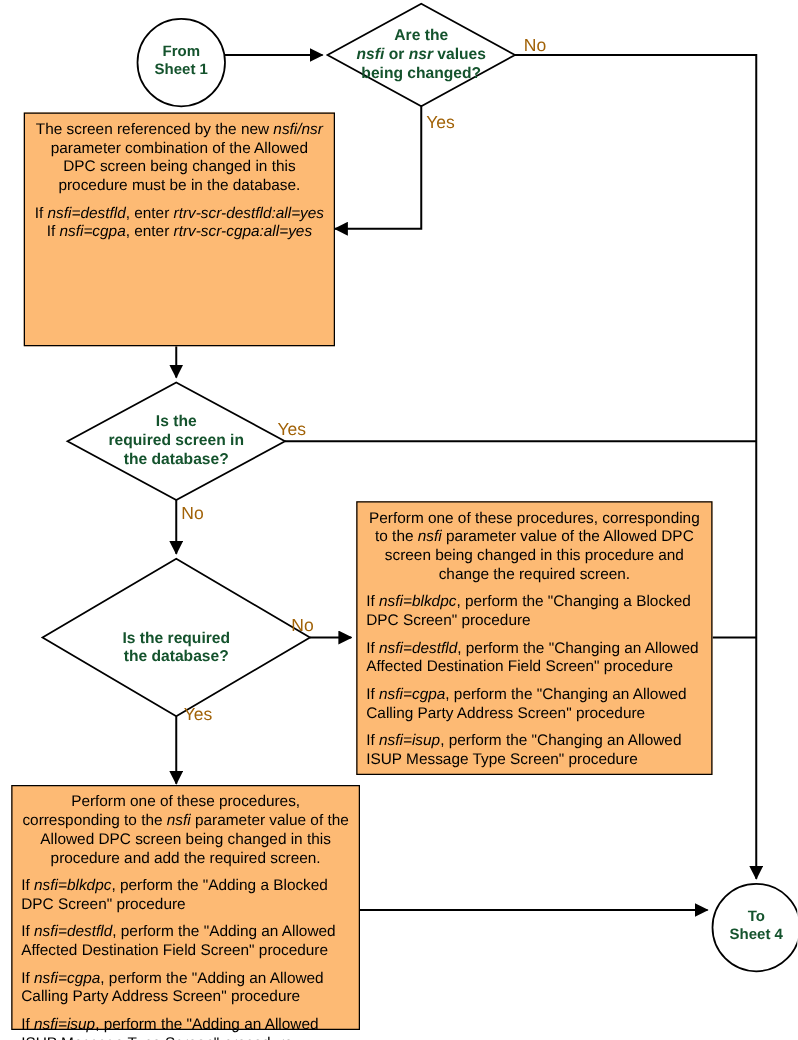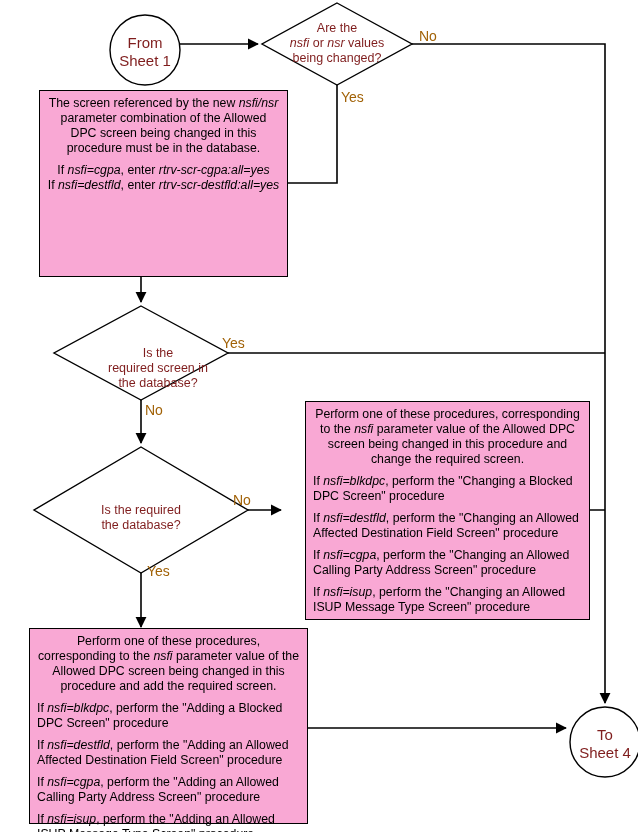--- a/index.html
+++ b/index.html
@@ -19,43 +19,43 @@
     position: absolute;
     left: 0;
     top: 0;
     width: 638px;
     height: 832px;
     pointer-events: none;
   }
   .node-text {
     position: absolute;
     text-align: center;
-    color: #7f1d1d;
+    color: #14532d;
     line-height: 1.18;
+    font-weight: bold;
   }
   .circle-label {
-    font-size: 15px;
+    font-size: 12px;
   }
   .diamond-label {
     font-size: 12.5px;
   }
   .edge-label {
     position: absolute;
     font-size: 14px;
     color: #a16207;
   }
   .textbox {
     position: absolute;
     border: 1.4px solid #000000;
-    background: #f9a8d4;
+    background: #fdba74;
     box-sizing: border-box;
     color: #000000;
     font-size: 12.3px;
     line-height: 1.22;
-    margin-left: 20px;
   }
   .tb-inner { padding: 5px 7px 6px 7px; }
   .para-c { text-align: center; margin: 0 0 7px 0; }
   .para-l { text-align: left; margin: 0 0 7px 0; }
   .para-last { margin-bottom: 0; }
   i { font-style: italic; }
 </style>
 </head>
 <body>
 
@@ -110,43 +110,43 @@
   </div>
 
   <div class="node-text diamond-label" style="left:267px; top:21px; width:140px;">
     <div>Are the</div>
     <div>
       <i>nsfi</i><span> or </span><i>nsr</i><span> values</span>
     </div>
     <div>being changed?</div>
   </div>
 
-  <div class="node-text diamond-label" style="left:88px; top:330px; width:140px;margin-top:16px;">
+  <div class="node-text diamond-label" style="left:71px; top:330px; width:140px;">
     <div>Is the</div>
     <div>required screen in</div>
     <div>the database?</div>
   </div>
 
   <div class="node-text diamond-label" style="left:51px; top:503px; width:180px;">
     <div>Is the required</div>
     <div>the database?</div>
   </div>
 
   <div class="edge-label" style="left:419px; top:28px;">No</div>
   <div class="edge-label" style="left:341px; top:89px;">Yes</div>
   <div class="edge-label" style="left:222px; top:335px;">Yes</div>
   <div class="edge-label" style="left:145px; top:402px;">No</div>
   <div class="edge-label" style="left:233px; top:492px;">No</div>
   <div class="edge-label" style="left:147px; top:563px;">Yes</div>
 
   <div class="textbox" style="left:19px; top:90px; width:249px; height:187px;">
     <div class="tb-inner">
       <p class="para-c"><span>The screen referenced by the new </span><i>nsfi/nsr</i><span> parameter combination of the Allowed DPC screen being changed in this procedure must be in the database.</span></p>
+      <p class="para-c para-last"><span>If </span><i>nsfi=destfld</i><span>, enter </span><i>rtrv-scr-destfld:all=yes</i></p>
       <p class="para-c para-last"><span>If </span><i>nsfi=cgpa</i><span>, enter </span><i>rtrv-scr-cgpa:all=yes</i></p>
-      <p class="para-c para-last"><span>If </span><i>nsfi=destfld</i><span>, enter </span><i>rtrv-scr-destfld:all=yes</i></p>
     </div>
   </div>
 
   <div class="textbox" style="left:285px; top:401px; width:285px; height:219px;">
     <div class="tb-inner">
       <p class="para-c"><span>Perform one of these procedures, corresponding to the </span><i>nsfi</i><span> parameter value of the Allowed DPC screen being changed in this procedure and change the required screen.</span></p>
       <p class="para-l"><span>If </span><i>nsfi=blkdpc</i><span>, perform the "Changing a Blocked DPC Screen" procedure</span></p>
       <p class="para-l"><span>If </span><i>nsfi=destfld</i><span>, perform the "Changing an Allowed Affected Destination Field Screen" procedure</span></p>
       <p class="para-l"><span>If </span><i>nsfi=cgpa</i><span>, perform the "Changing an Allowed Calling Party Address Screen" procedure</span></p>
       <p class="para-l para-last"><span>If </span><i>nsfi=isup</i><span>, perform the "Changing an Allowed ISUP Message Type Screen" procedure</span></p>

